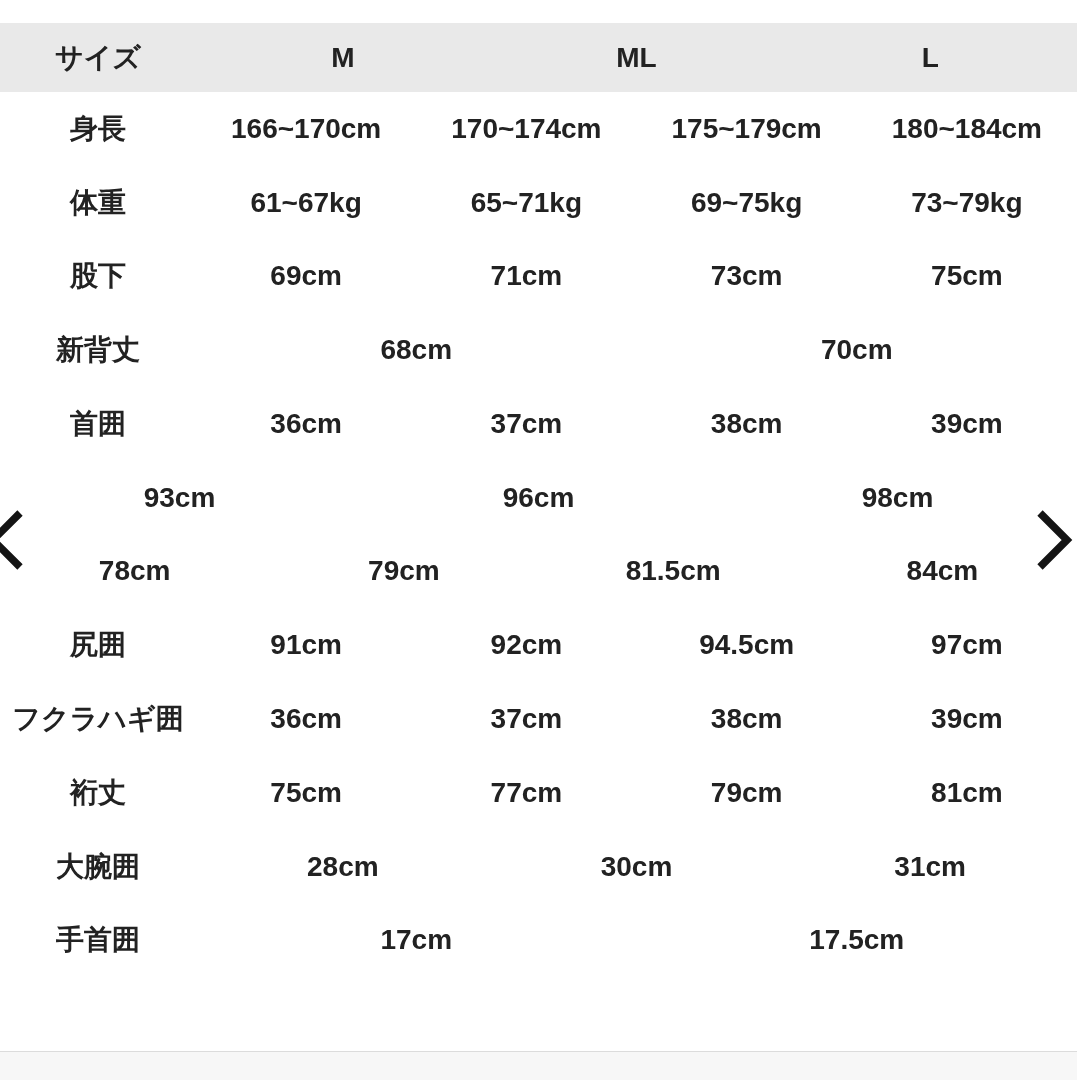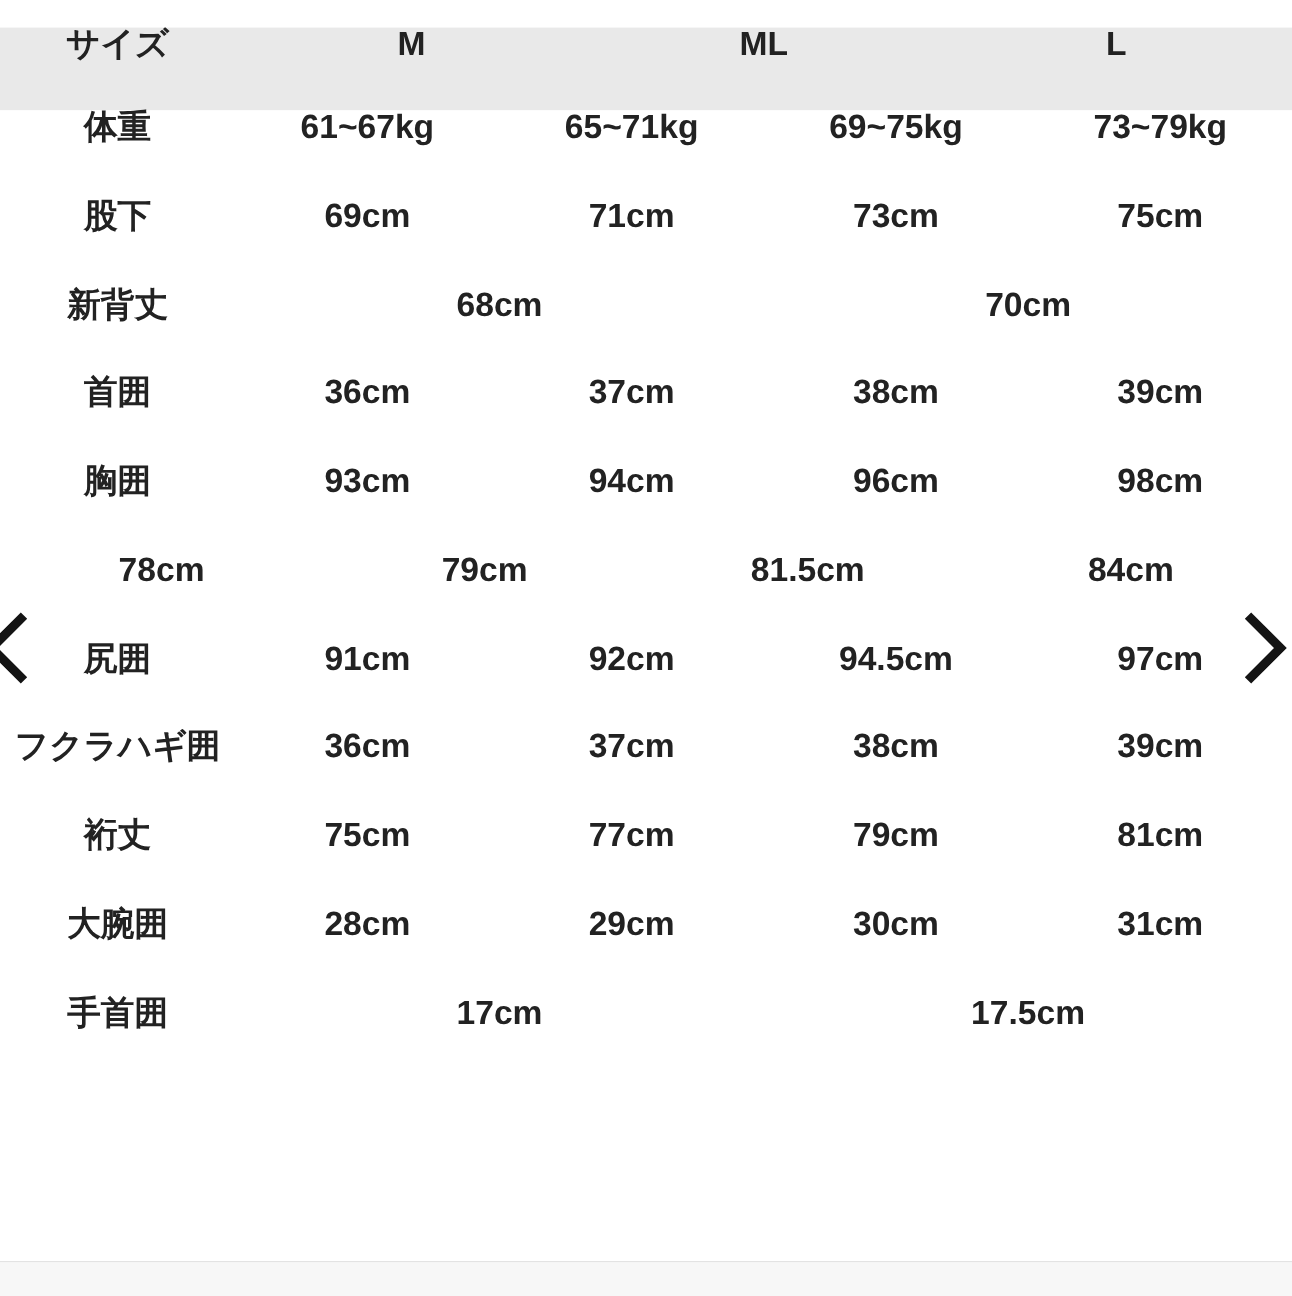--- a/index.html
+++ b/index.html
@@ -13,21 +13,21 @@
     color: var(--text, #222222);
   }
   .size-table {
     position: absolute;
     top: 23px;
     left: 0;
     width: 1077px;
   }
   .trow {
     display: flex;
-    align-items: flex-start;
+    align-items: center;
     height: 73.77px;
     background: #ffffff;
   }
   .trow.header {
     height: 69px;
     background: var(--header-bg, #e9e9e9);
   }
   .cell {
     text-align: center;
     font-weight: 700;
@@ -88,20 +88,27 @@
 </button>
 
 <div class="size-table">
   <div class="trow header">
     <div class="cell label">サイズ</div>
     <div class="cell val">M</div>
     <div class="cell val">ML</div>
     <div class="cell val">L</div>
   </div>
   <div id="table-rows">
+  <div class="trow">
+    <div class="cell label">身長</div>
+    <div class="cell val">166~170cm</div>
+    <div class="cell val">170~174cm</div>
+    <div class="cell val">175~179cm</div>
+    <div class="cell val">180~184cm</div>
+  </div>
 
   <div class="trow">
     <div class="cell label">体重</div>
     <div class="cell val">61~67kg</div>
     <div class="cell val">65~71kg</div>
     <div class="cell val">69~75kg</div>
     <div class="cell val">73~79kg</div>
   </div>
 
   <div class="trow">
@@ -120,23 +127,21 @@
 
   <div class="trow">
     <div class="cell label">首囲</div>
     <div class="cell val">36cm</div>
     <div class="cell val">37cm</div>
     <div class="cell val">38cm</div>
     <div class="cell val">39cm</div>
   </div>
 
   <div class="trow">
-    <div class="cell label">胸囲</div>
     <div class="cell val">93cm</div>
-    <div class="cell val">94cm</div>
     <div class="cell val">96cm</div>
     <div class="cell val">98cm</div>
   </div>
 
   <div class="trow">
     <div class="cell val">78cm</div>
     <div class="cell val">79cm</div>
     <div class="cell val">81.5cm</div>
     <div class="cell val">84cm</div>
   </div>
@@ -162,21 +167,20 @@
     <div class="cell label">裄丈</div>
     <div class="cell val">75cm</div>
     <div class="cell val">77cm</div>
     <div class="cell val">79cm</div>
     <div class="cell val">81cm</div>
   </div>
 
   <div class="trow">
     <div class="cell label">大腕囲</div>
     <div class="cell val">28cm</div>
-    <div class="cell val">29cm</div>
     <div class="cell val">30cm</div>
     <div class="cell val">31cm</div>
   </div>
 
   <div class="trow">
     <div class="cell label">手首囲</div>
     <div class="cell val">17cm</div>
     <div class="cell val">17.5cm</div>
   </div>
 </div>

